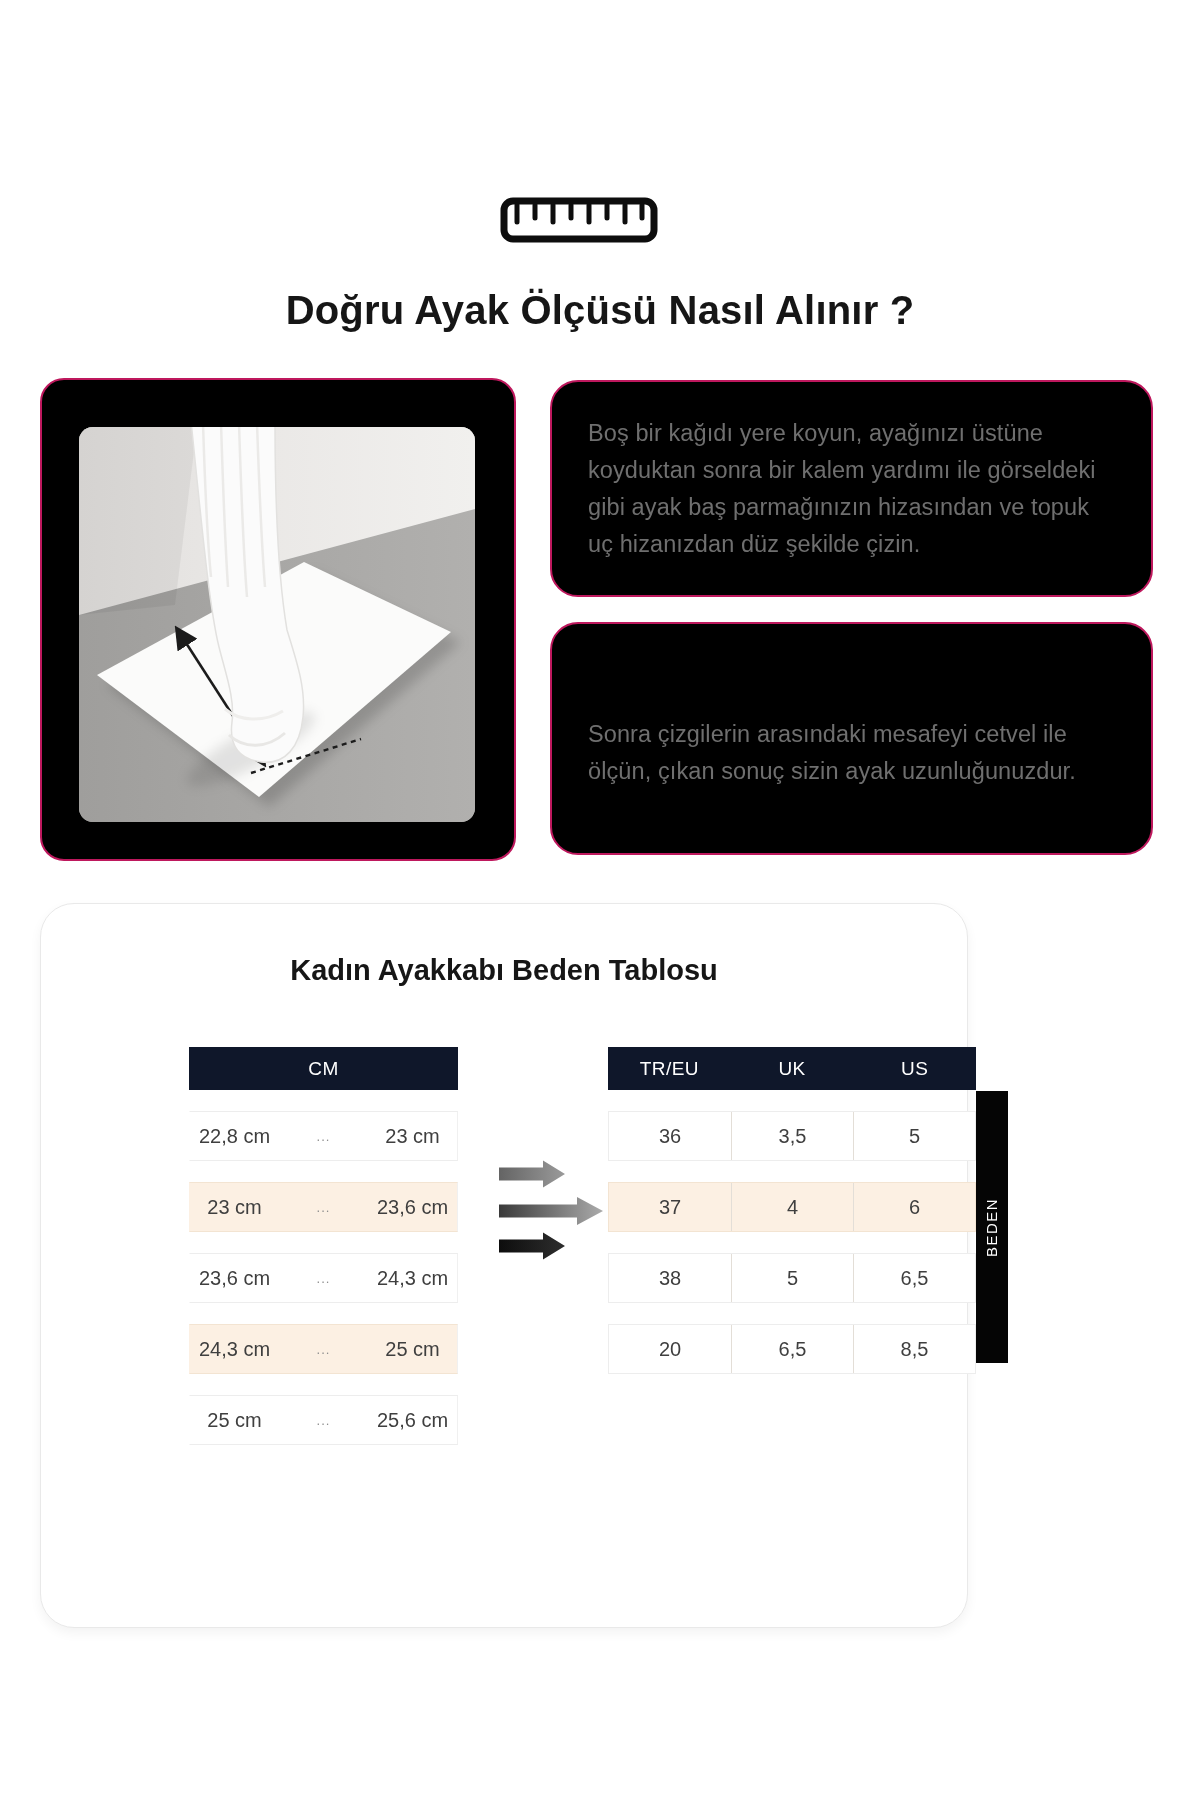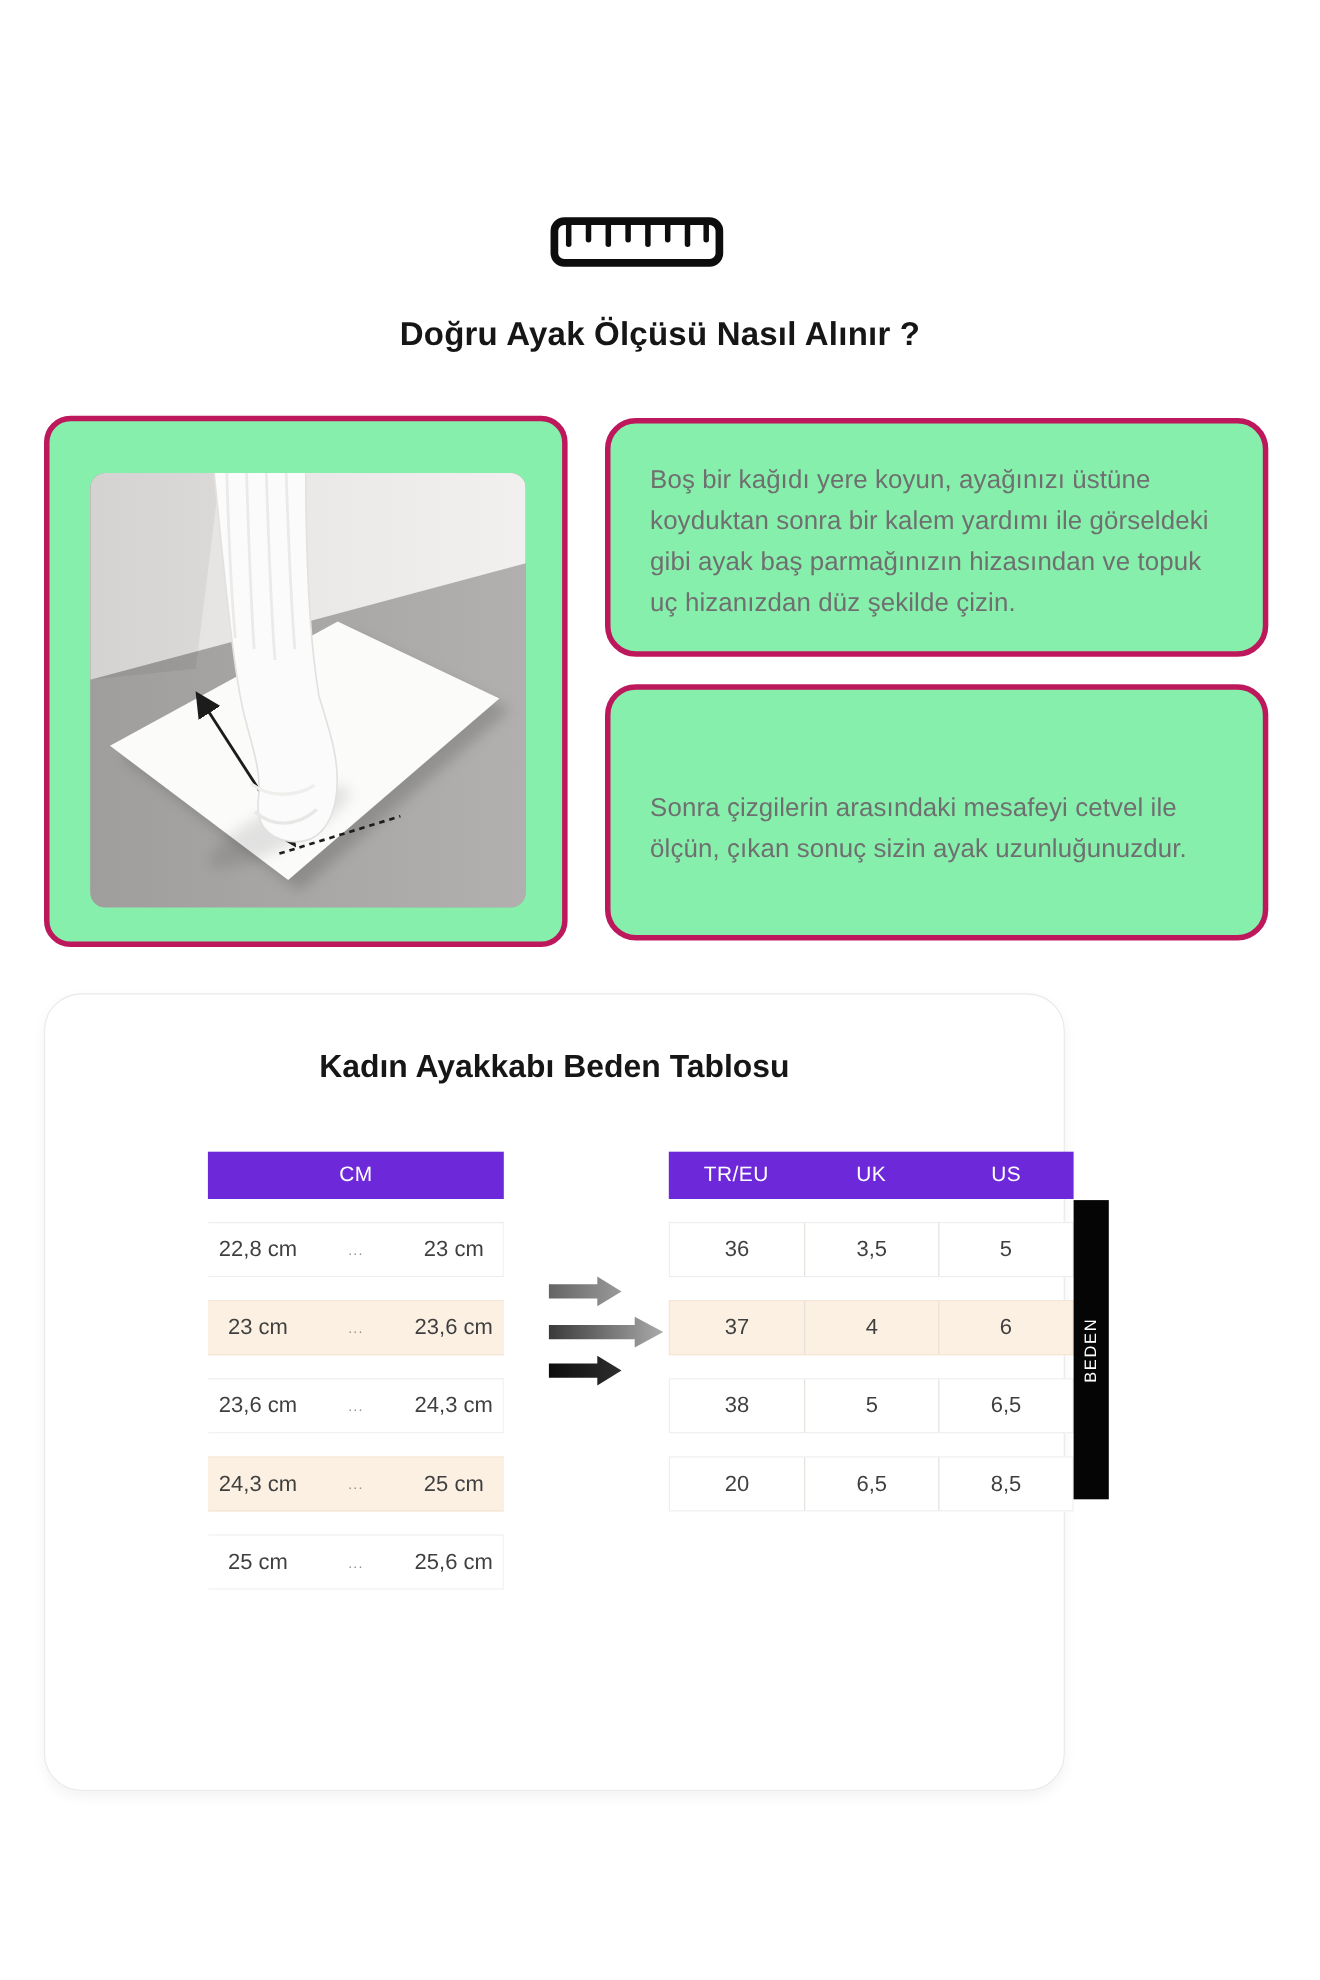--- a/index.html
+++ b/index.html
@@ -7,27 +7,27 @@
   body { font-family:"Liberation Sans","DejaVu Sans",sans-serif; }
   #page {
     position:relative; width:1200px; height:1800px; margin:0 auto;
     background:#ffffff; overflow:hidden;
   }
 
   
   .ruler-wrap { position:absolute; left:500px; top:197px; width:158px; height:46px; }
   .page-title {
     position:absolute; left:0; top:288px; width:1200px;
-    text-align:center; font-size:30px; font-weight:700; color:#161616;
+    text-align:center; font-size:40px; font-weight:700; color:#161616;
     letter-spacing:.2px;
   }
 
   
   .card {
-    position:absolute; background:#86efac; border:5px solid #be185d;
+    position:absolute; background:#000000; border:2px solid #be185d;
   }
   .photo-card { left:40px; top:378px; width:476px; height:483px; border-radius:24px; }
   .photo-frame {
     position:absolute; left:37px; top:47px; width:396px; height:395px;
     border-radius:14px; overflow:hidden; background:#a9a8a6;
   }
   .text-card-1 { left:550px; top:380px; width:603px; height:217px; border-radius:28px; }
   .text-card-2 { left:550px; top:622px; width:603px; height:233px; border-radius:28px;
                  display:flex; align-items:center; }
   .guide-text {
@@ -45,21 +45,21 @@
   .size-title {
     position:absolute; left:0; top:50px; width:100%;
     text-align:center; font-size:29px; font-weight:700; color:#161616;
   }
 
   .tbl { position:absolute; }
   .cm-tbl   { left:148px; top:143px; width:269px; }
   .conv-tbl { left:567px; top:143px; width:368px; }
 
   .tbl-head {
-    height:43px; background:#6d28d9; color:#ffffff;
+    height:43px; background:#0f172a; color:#ffffff;
     display:flex; align-items:center; justify-content:center;
     font-size:19px; font-weight:500; letter-spacing:.4px;
   }
   .conv-tbl .tbl-head { display:grid; grid-template-columns:1fr 1fr 1fr; }
   .conv-tbl .tbl-head span { text-align:center; }
 
   .tbl-row {
     height:50px; margin-top:21px;
     display:grid; grid-template-columns:1fr 1fr 1fr;
     align-items:stretch;

